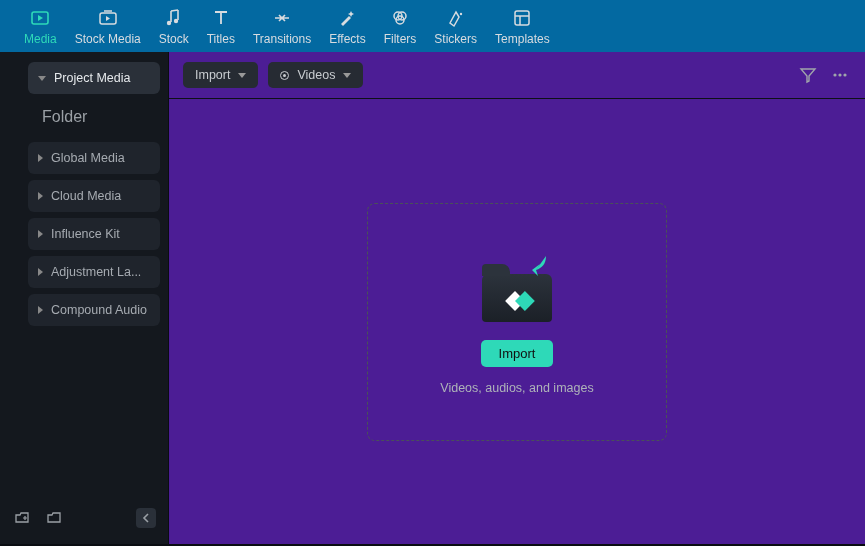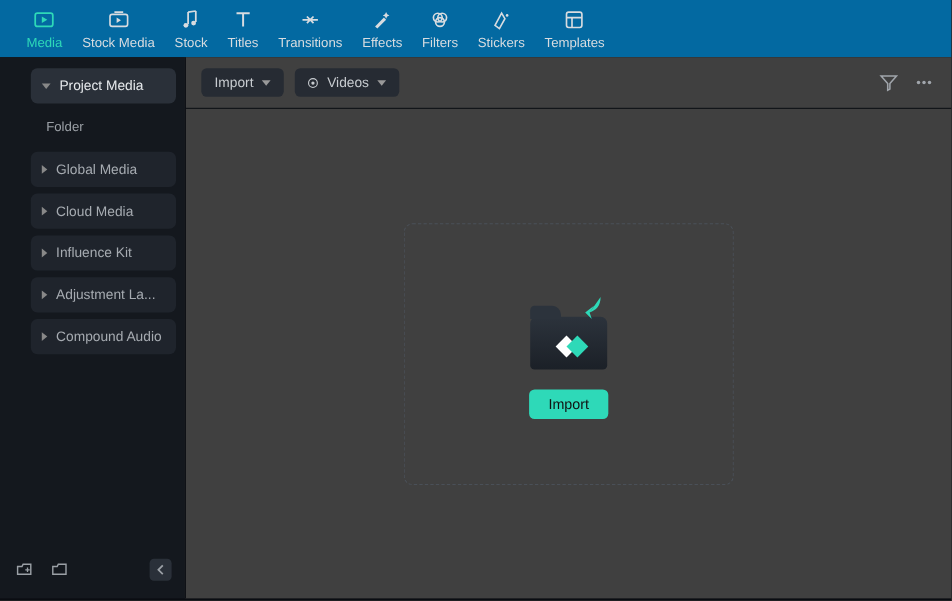--- a/index.html
+++ b/index.html
@@ -55,21 +55,21 @@
   cursor: pointer;
   background: #1f242c;
   margin-left: 20px;
 }
 .side-item.active {
   background: #2a3039;
   color: #e6e9ec;
 }
 .side-sub {
   padding: 8px 10px 8px 34px;
-  font-size: 12px;
+  font-size: 16px;
   color: #9ba0a6;
   margin-bottom: 8px;
   cursor: pointer;
 }
 .caret {
   width: 0; height: 0;
   border-top: 4px solid transparent;
   border-bottom: 4px solid transparent;
   border-left: 5px solid #888;
 }
@@ -89,21 +89,21 @@
 .mini-btn {
   width: 20px; height: 20px;
   display: flex; align-items: center; justify-content: center;
   color: #888;
   cursor: pointer;
   border-radius: 4px;
 }
 .mini-btn.box { background: #2a3039; }
 .main {
   flex: 1;
-  background: #404040;
+  background: #4c1d95;
   border-left: 1px solid #0a0d12;
   display: flex;
   flex-direction: column;
 }
 .toolbar {
   display: flex;
   align-items: center;
   gap: 10px;
   padding: 10px 14px;
   border-bottom: 1px solid #0e1116;
@@ -382,16 +382,17 @@
     <div class="content">
       <div class="dropzone">
         <div class="folder-graphic">
           <div class="folder-back"></div>
           <div class="folder-diamond"></div>
           <svg class="arrow-in" viewBox="0 0 28 28">
               <path d="M20 4 C 20 12 16 16 10 18 L14 12 L6 18 L12 24 L10 18" fill="#2ed9b8"></path>
             </svg>
         </div>
         <button class="import-btn">Import</button>
+        <div class="drop-hint">Videos, audios, and images</div>
       </div>
     </div>
   </div>
 </div>
 
 </body></html>

